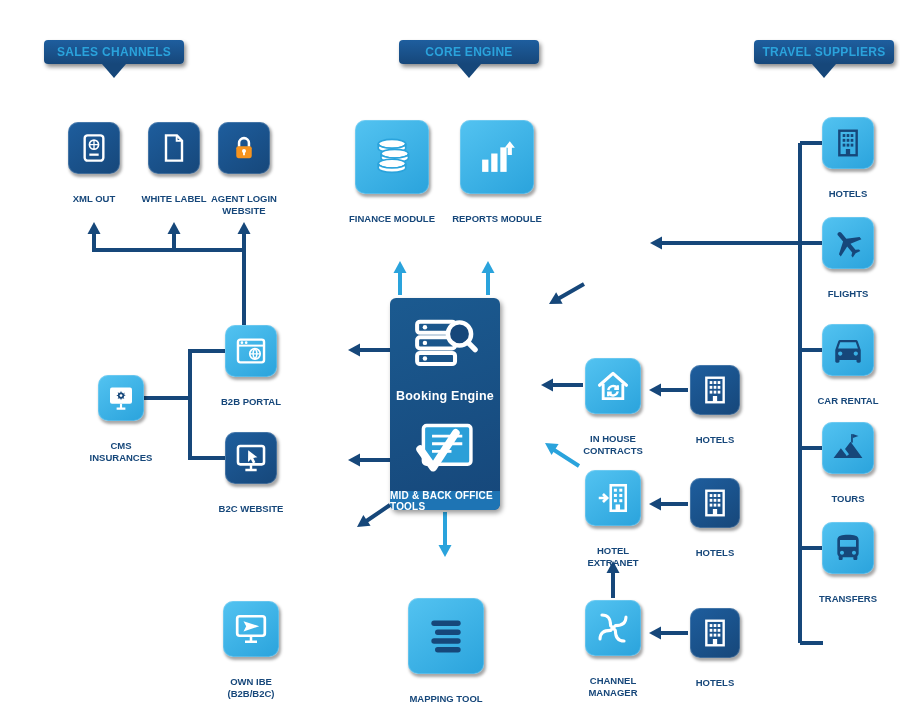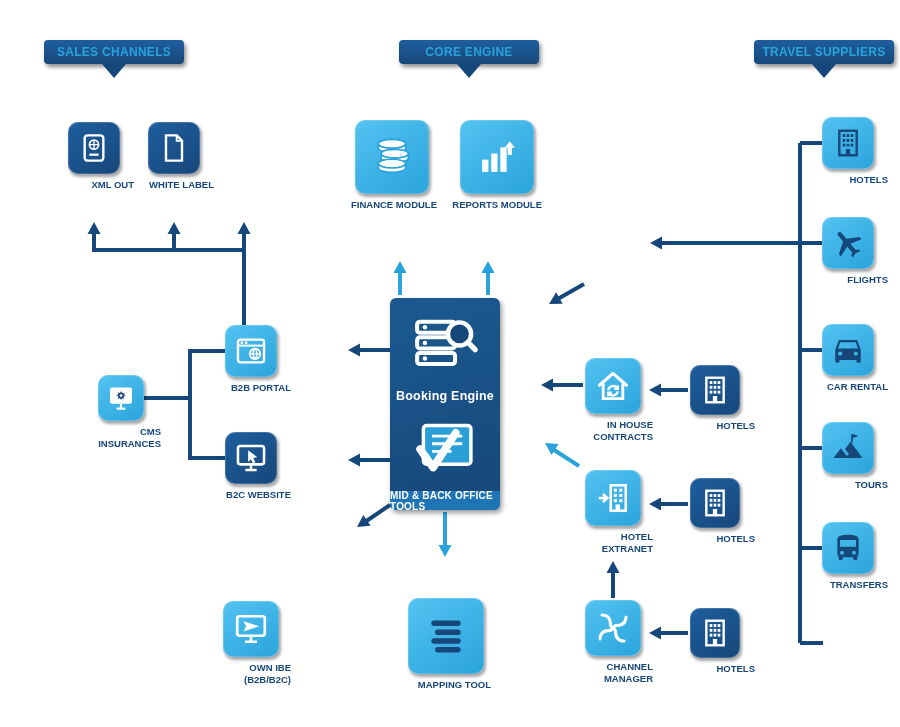--- a/index.html
+++ b/index.html
@@ -10,21 +10,21 @@
   .w-n { stroke:var(--navy); stroke-width:4; fill:none; }
   .h-n polygon { fill:var(--navy); }
   .w-b { stroke:var(--bright); stroke-width:4; fill:none; }
   .h-b polygon { fill:var(--bright); }
   .node { position:absolute; display:flex; flex-direction:column; align-items:center; z-index:2; }
   .tile { display:flex; align-items:center; justify-content:center; border-radius:10px;
           box-shadow:1.5px 2.5px 3px rgba(0,0,0,.35), inset 0 0 0 1px rgba(255,255,255,.18); }
   .tile.dark { background:linear-gradient(145deg, var(--navy-light), var(--navy)); color:#fff; }
   .tile.bright { background:linear-gradient(145deg, var(--bright-light), var(--bright)); color:#fff; }
   .tile.navyglyph { color:var(--navy); }
-  .lbl { margin-top:5px; font-size:9.5px; font-weight:bold; color:var(--navy); text-align:right;
+  .lbl { margin-top:19px; font-size:9.5px; font-weight:bold; color:var(--navy); text-align:center;
          line-height:1.25; width:100%; }
   .banner { position:absolute; width:140px; height:24px; background:linear-gradient(180deg, var(--navy-light), var(--navy));
             border-radius:4px; display:flex; align-items:center; justify-content:center;
             box-shadow:2px 3px 4px rgba(0,0,0,.45); z-index:3;margin-left:24px; }
   .banner span { color:var(--bright); font-weight:bold; font-size:12px; letter-spacing:.3px; }
   .banner .tail { position:absolute; top:100%; left:50%; transform:translateX(-50%); width:0; height:0;
                   border-left:12px solid transparent; border-right:12px solid transparent;
                   border-top:14px solid var(--navy); }
   .engine { position:absolute; left:390px; top:298px; width:110px; height:212px;
             background:linear-gradient(160deg, #1B5A90, var(--navy)); border-radius:6px;
@@ -99,20 +99,31 @@
   <div class="node" style="left:134px;top:122px;width:80px">
     <div class="tile dark" style="width:52px;height:52px">
       <svg class="glyph" width="32" height="32" viewBox="0 0 24 24">
           <path d="M6 2.5h8.2l3.8 4V21.5H6z" fill="none" stroke="currentColor" stroke-width="1.8"></path>
           <path d="M14 2.5v4.2h4" fill="none" stroke="currentColor" stroke-width="1.4"></path>
         </svg>
     </div>
     <div class="lbl">WHITE LABEL</div>
   </div>
 
+  <div class="node" style="left:204px;top:122px;width:80px">
+    <div class="tile dark" style="width:52px;height:52px">
+      <svg class="glyph" width="32" height="32" viewBox="0 0 24 24">
+          <path d="M8.3 11V8.3a3.7 3.7 0 0 1 7.4 0V11" fill="none" stroke="currentColor" stroke-width="1.9"></path>
+          <rect x="6.2" y="10.6" width="11.6" height="9" rx="1.6" fill="var(--orange)"></rect>
+          <circle cx="12" cy="14.2" r="1.5" fill="#fff"></circle>
+          <path d="M12 14.8v2.6" stroke="#fff" stroke-width="1.4"></path>
+        </svg>
+    </div>
+    <div class="lbl">AGENT LOGIN WEBSITE</div>
+  </div>
 
   <div class="node" style="left:211px;top:325px;width:80px">
     <div class="tile bright" style="width:52px;height:52px">
       <svg class="glyph" width="34" height="34" viewBox="0 0 24 24">
           <rect x="2.8" y="4" width="18.4" height="16" rx="1.6" fill="none" stroke="currentColor" stroke-width="1.7"></rect>
           <path d="M2.8 8.2h18.4" stroke="currentColor" stroke-width="1.4"></path>
           <circle cx="5.6" cy="6.1" r=".95" fill="currentColor"></circle>
           <circle cx="8.6" cy="6.1" r=".95" fill="currentColor"></circle>
           <circle cx="14.8" cy="14" r="3.7" fill="none" stroke="currentColor" stroke-width="1.2"></circle>
           <path d="M11.1 14h7.4M14.8 10.3a5.6 5.6 0 0 0 0 7.4M14.8 10.3a5.6 5.6 0 0 1 0 7.4" fill="none" stroke="currentColor" stroke-width="1"></path>

